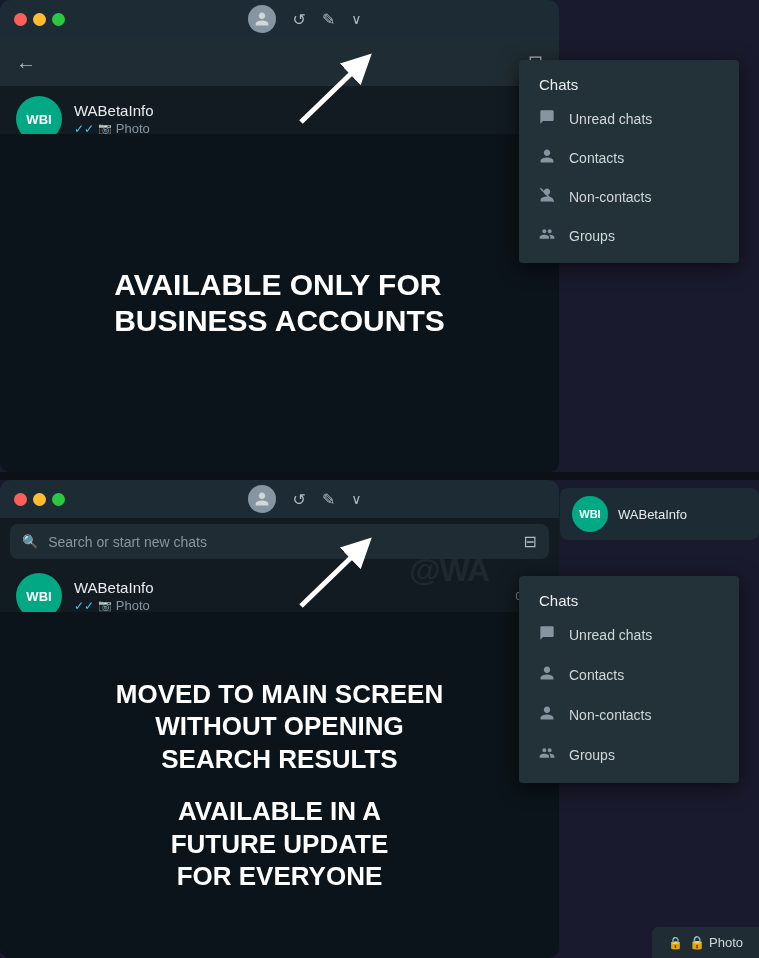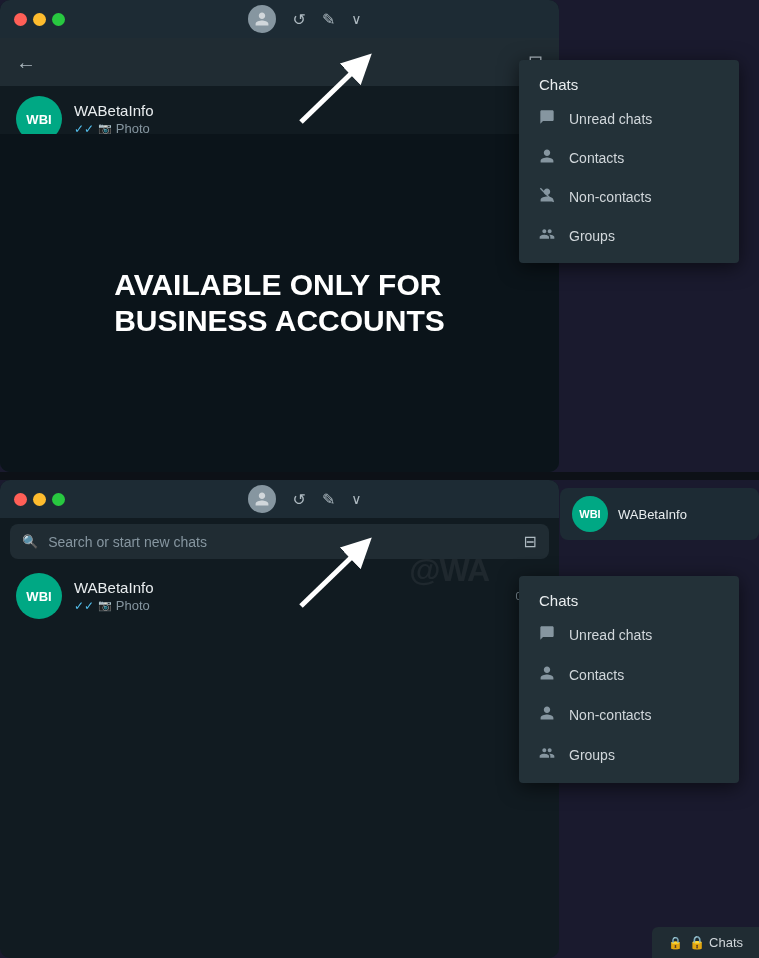--- a/index.html
+++ b/index.html
@@ -148,20 +148,28 @@
       <div style="color:#e9edef;font-size:15px;font-weight:500;">WABetaInfo</div>
       <div style="display:flex;align-items:center;gap:4px;margin-top:2px;">
         <span style="color:#53bdeb;font-size:12px;">✓✓</span>
         <span style="color:#8696a0;font-size:11px;">📷</span>
         <span style="color:#8696a0;font-size:13px;">Photo</span>
       </div>
     </div>
     <span style="color:#8696a0;font-size:11px;">04:10</span>
   </div>
 
+  <div style="position:absolute;top:132px;left:0;width:559px;height:346px;background:#0b141a;display:flex;flex-direction:column;justify-content:center;align-items:center;padding:20px;gap:20px;">
+    <div style="color:white;font-weight:900;font-size:26px;text-align:center;line-height:1.25;text-transform:uppercase;font-family:'Arial Black',Arial,sans-serif;white-space:pre-line;">MOVED TO MAIN SCREEN
+WITHOUT OPENING
+SEARCH RESULTS</div>
+    <div style="color:white;font-weight:900;font-size:26px;text-align:center;line-height:1.25;text-transform:uppercase;font-family:'Arial Black',Arial,sans-serif;white-space:pre-line;">AVAILABLE IN A
+FUTURE UPDATE
+FOR EVERYONE</div>
+  </div>
 
   <div style="position:absolute;top:56px;right:178px;z-index:20;">
     <svg width="90" height="80" viewBox="0 0 90 80">
       <defs>
         <marker id="arrowhead-b" markerWidth="8" markerHeight="8" refX="3" refY="3" orient="auto">
           <polygon points="0 0, 6 3, 0 6" fill="white"></polygon>
         </marker>
       </defs>
       <line x1="10" y1="70" x2="70" y2="12" stroke="white" stroke-width="5" marker-end="url(#arrowhead-b)"></line>
     </svg>
@@ -208,14 +216,14 @@
   </div>
 </div>
 
 <div style="position:absolute;top:488px;left:560px;width:199px;height:52px;background:#1d2b34;border-radius:8px;display:flex;align-items:center;gap:10px;padding:0 12px;cursor:pointer;">
   <div style="width:36px;height:36px;border-radius:50%;background:#00a884;display:flex;align-items:center;justify-content:center;color:white;font-weight:700;font-size:11px;flex-shrink:0;">WBI</div>
   <span style="color:#e9edef;font-size:13px;font-weight:500;">WABetaInfo</span>
 </div>
 
 <div style="position:absolute;bottom:0;right:0;background:#202c33;color:#d1d7db;font-size:13px;padding:8px 16px;border-radius:6px 0 0 0;display:flex;align-items:center;gap:6px;cursor:pointer;">
   <span style="font-size:12px;">🔒</span>
-  <span style="color:#d1d7db;font-size:13px;">🔒 Chats</span>
+  <span style="color:#d1d7db;font-size:13px;">🔒 Photo</span>
 </div>
 
 </body></html>

